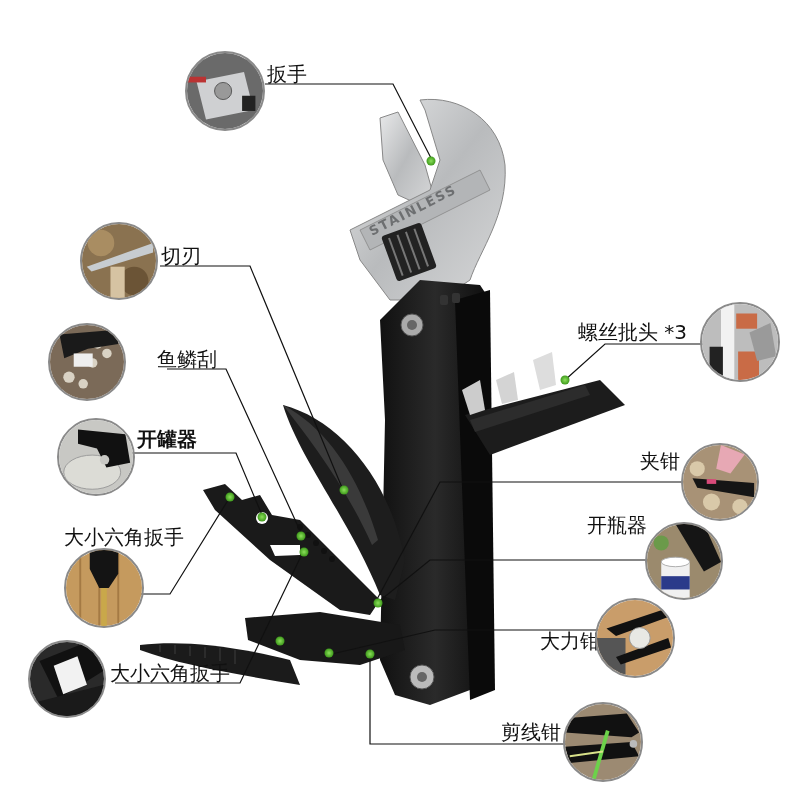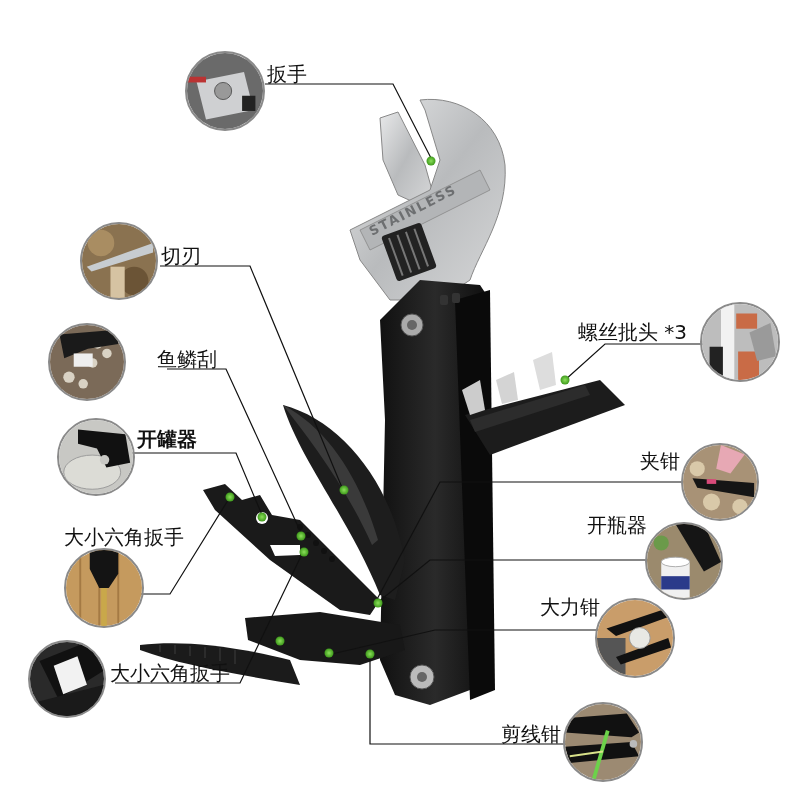--- a/index.html
+++ b/index.html
@@ -229,32 +229,32 @@
     <svg viewBox="0 0 78 78">
         <rect width="78" height="78" fill="#9b8a6d"></rect>
         <circle cx="15" cy="20" r="8" fill="#6b9a4a"></circle>
         <path d="M30 0 L60 0 L78 40 L60 50 Z" fill="#151515"></path>
         <rect x="15" y="40" width="30" height="38" fill="#f0f0f0"></rect>
         <rect x="15" y="55" width="30" height="14" fill="#2b3a8a"></rect>
         <ellipse cx="30" cy="40" rx="15" ry="5" fill="#fff" stroke="#aaa"></ellipse>
       </svg>
   </div>
 
-  <div class="label" style="left:540px;top:598px;">大力钳</div>
+  <div class="label" style="left:540px;top:632px;">大力钳</div>
   <div class="thumb" style="left:595px;top:598px;width:80px;height:80px;">
     <svg viewBox="0 0 80 80">
         <rect width="80" height="80" fill="#c99d6a"></rect>
         <rect x="0" y="40" width="30" height="40" fill="#555"></rect>
         <path d="M10 30 L70 10 L75 18 L20 38 Z" fill="#111"></path>
         <path d="M20 60 L75 40 L78 50 L25 68 Z" fill="#111"></path>
         <circle cx="45" cy="40" r="11" fill="#e8e8e4" stroke="#999"></circle>
       </svg>
   </div>
 
-  <div class="label" style="left:501px;top:725px;">剪线钳</div>
+  <div class="label" style="left:501px;top:725px;font-family:Liberation Mono, monospace;">剪线钳</div>
   <div class="thumb" style="left:563px;top:702px;width:80px;height:80px;">
     <svg viewBox="0 0 80 80">
         <rect width="80" height="80" fill="#9c8a72"></rect>
         <path d="M0 15 L65 10 L78 30 L70 35 L0 30 Z" fill="#111"></path>
         <path d="M0 45 L70 40 L78 55 L5 62 Z" fill="#111"></path>
         <line x1="45" y1="28" x2="30" y2="80" stroke="#6cd24a" stroke-width="4"></line>
         <line x1="5" y1="55" x2="40" y2="50" stroke="#d9e28a" stroke-width="2"></line>
         <circle cx="72" cy="42" r="4" fill="#bbb"></circle>
       </svg>
   </div>

